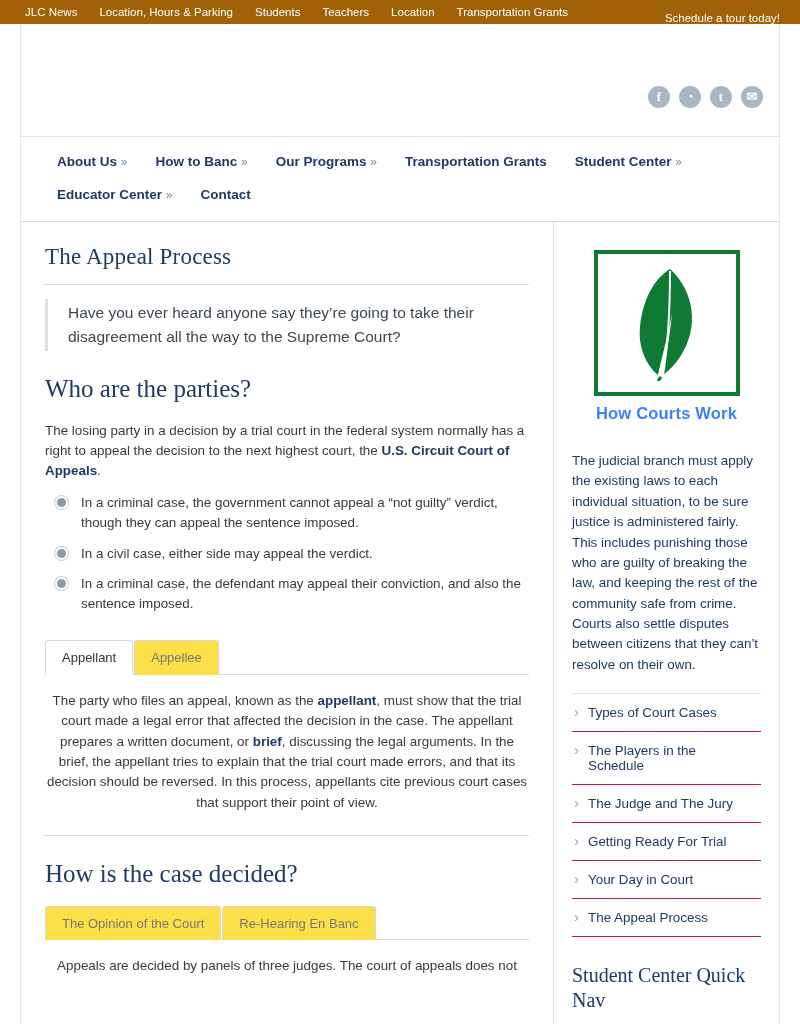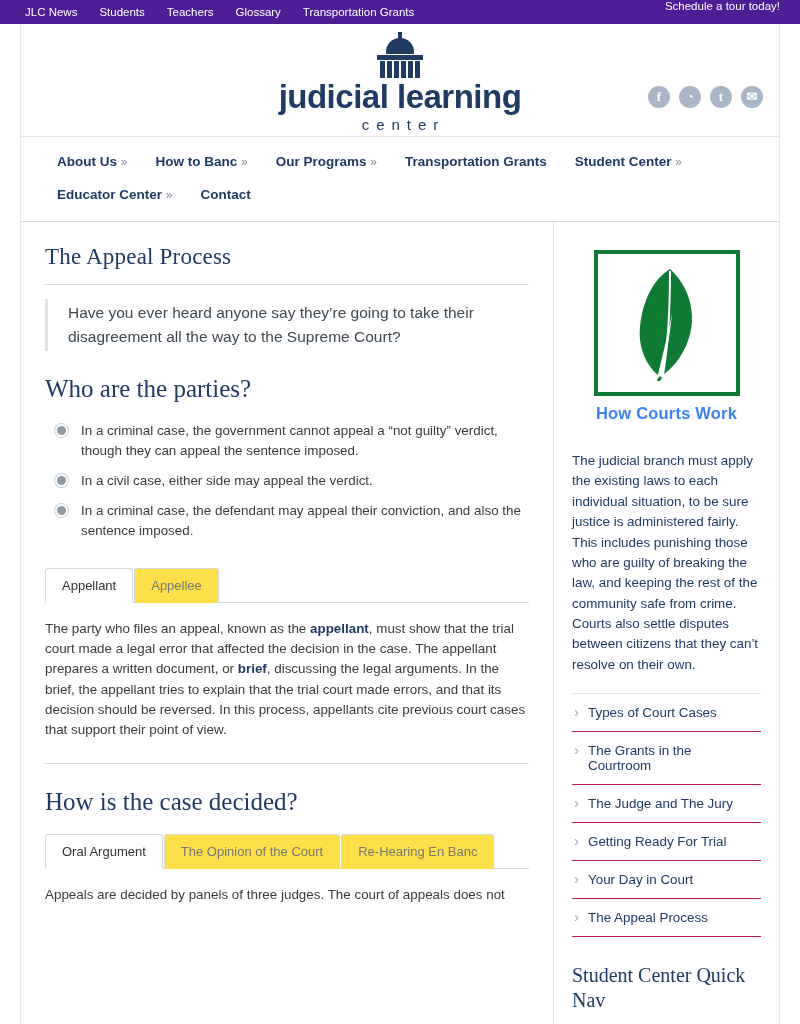--- a/index.html
+++ b/index.html
@@ -6,24 +6,24 @@
   html, body {
     margin: 0; padding: 0;
     width: 800px;
     background: #ffffff;
     font-family: "Liberation Sans", sans-serif;
   }
   body { color: #333; }
 
   
   .topbar {
-    background: #4c1d95;
+    background: #a16207;
     height: 24px;
     display: flex;
-    align-items: flex-start;
+    align-items: flex-end;
     padding: 0 14px;
     color: #ffffff;
     font-size: 11.5px;
   }
   .topbar .tnav { display: flex; align-items: center; gap: 0; }
   .topbar .tnav a {
     color: #ffffff;
     text-decoration: none;
     padding: 0 11px;
     line-height: 24px;
@@ -224,21 +224,21 @@
     margin-right: 1px;
     margin-bottom: -1px;
     border-radius: 3px 3px 0 0;
     cursor: pointer;
   }
   .tab.active {
     background: #ffffff;
     color: #333;
     border-bottom: 1px solid #ffffff;
   }
-  .tab-body { padding-top: 16px; }
+  .tab-body { padding-top: 16px; text-align: center; }
   .tab-body p { font-size: 13.4px; line-height: 1.52; color: #3a3a3a; margin: 0 0 10px 0; }
   .divider { border: none; border-top: 1px solid #dedede; margin: 22px 0 0 0; }
 
   
   .badge {
     width: 150px;
     margin: 12px auto 0 auto;
     text-align: center;
   }
   .badge .frame {
@@ -292,49 +292,33 @@
     margin: 26px 0 0 0;
     line-height: 1.25;
   }
 </style>
 </head>
 <body>
 
 <div class="topbar">
   <div class="tnav">
     <a href="#">JLC News</a>
+    <a href="#">Location, Hours &amp; Parking</a>
     <a href="#">Students</a>
     <a href="#">Teachers</a>
-    <a href="#">Glossary</a>
+    <a href="#">Location</a>
     <a href="#">Transportation Grants</a>
   </div>
   <div class="spacer"></div>
   <a href="#" class="tour">Schedule a tour today!</a>
 </div>
 
 <div class="page">
 
   <div class="header">
-    <div class="logo-wrap">
-      <div class="arch">
-        <span class="spire"></span>
-        <span class="dome"></span>
-        <span class="base"></span>
-        <span class="cols">
-            <i></i>
-            <i></i>
-            <i></i>
-            <i></i>
-            <i></i>
-            <i></i>
-          </span>
-      </div>
-      <div class="logo-text">judicial learning</div>
-      <div class="logo-sub">center</div>
-    </div>
     <div class="socials">
       <span class="social">f</span>
       <span class="social">◔</span>
       <span class="social">t</span>
       <span class="social">✉</span>
     </div>
   </div>
 
   <nav class="mainnav">
     <div class="row">
@@ -352,41 +336,41 @@
 
   <div class="cols">
 
     <main class="content">
       <h1 class="page-title">The Appeal Process</h1>
 
       <blockquote>Have you ever heard anyone say they’re going to take their disagreement all the way to the Supreme Court?</blockquote>
 
       <h2 class="section">Who are the parties?</h2>
 
+      <p class="body"><span>The losing party in a decision by a trial court in the federal system normally has a right to appeal the decision to the next highest court, the </span><a href="#" class="inline">U.S. Circuit Court of Appeals</a><span>.</span></p>
 
       <ul class="bullets">
         <li>In a criminal case, the government cannot appeal a “not guilty” verdict, though they can appeal the sentence imposed.</li>
         <li>In a civil case, either side may appeal the verdict.</li>
         <li>In a criminal case, the defendant may appeal their conviction, and also the sentence imposed.</li>
       </ul>
 
       <div class="tabs">
         <div class="tab active">Appellant</div>
         <div class="tab">Appellee</div>
       </div>
       <div class="tab-body">
         <p><span>The party who files an appeal, known as the </span><a href="#" class="inline">appellant</a><span>, must show that the trial court made a legal error that affected the decision in the case.  The appellant prepares a written document, or </span><a href="#" class="inline">brief</a><span>, discussing the legal arguments.  In the brief, the appellant tries to explain that the trial court made errors, and that its decision should be reversed.  In this process, appellants cite previous court cases that support their point of view.</span></p>
       </div>
 
       <hr class="divider">
 
       <h2 class="section">How is the case decided?</h2>
 
       <div class="tabs">
-        <div class="tab active">Oral Argument</div>
         <div class="tab">The Opinion of the Court</div>
         <div class="tab">Re-Hearing En Banc</div>
       </div>
       <div class="tab-body">
         <p>Appeals are decided by panels of three judges.  The court of appeals does not</p>
       </div>
     </main>
 
     <aside class="sidebar">
       <div class="badge">
@@ -400,21 +384,21 @@
         <div class="caption">How Courts Work</div>
       </div>
 
       <p class="side-para">The judicial branch must apply the existing laws to each individual situation, to be sure justice is administered fairly. This includes punishing those who are guilty of breaking the law, and keeping the rest of the community safe from crime. Courts also settle disputes between citizens that they can’t resolve on their own.</p>
 
       <ul class="side-links">
         <li>
             <a href="#">Types of Court Cases</a>
           </li>
         <li>
-            <a href="#">The Grants in the Courtroom</a>
+            <a href="#">The Players in the Schedule</a>
           </li>
         <li>
             <a href="#">The Judge and The Jury</a>
           </li>
         <li>
             <a href="#">Getting Ready For Trial</a>
           </li>
         <li>
             <a href="#">Your Day in Court</a>
           </li>

